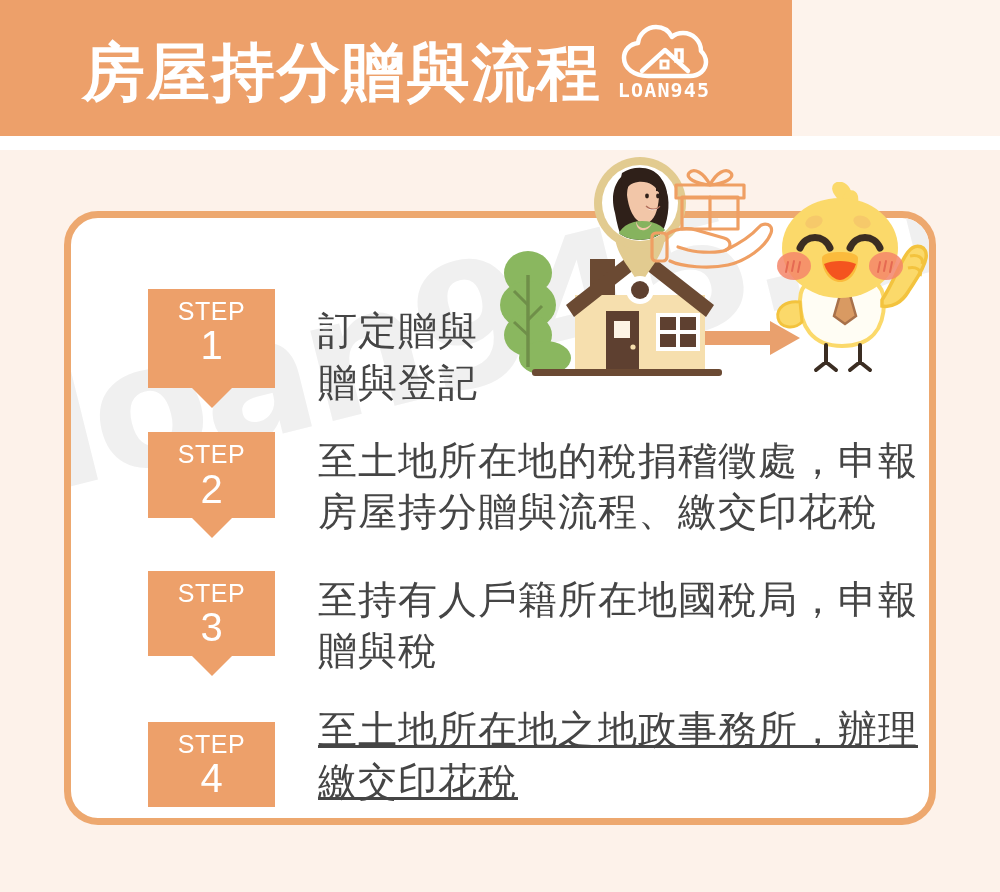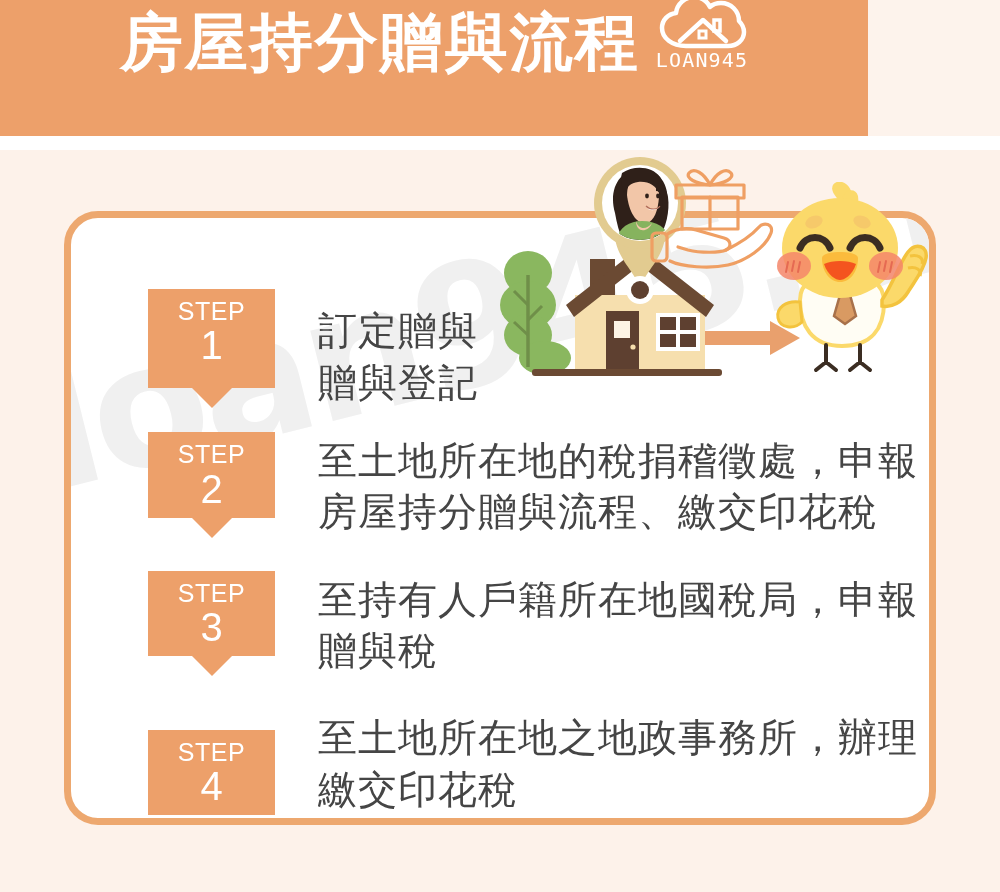--- a/index.html
+++ b/index.html
@@ -14,25 +14,25 @@
     height: 892px;
     overflow: hidden;
     background: #fdf3ec;
     font-family: "Liberation Sans", "DejaVu Sans", sans-serif;
   }
 
   
   .header-band {
     position: absolute;
     left: 0; top: 0;
-    width: 868px;
+    width: 792px;
     height: 136px;
     background: #eda06a;
     display: flex;
-    align-items: flex-start;
+    align-items: center;
     justify-content: center;
   }
   .header-inner {
     display: flex;
     align-items: flex-end;
     gap: 16px;
     transform: translateY(-2px);
   }
   .header-title {
     color: #ffffff;
@@ -46,21 +46,21 @@
   .brand-logo {
     display: flex;
     flex-direction: column;
     align-items: center;
     transform: translateY(-4px);
   }
   .brand-mark { width: 92px; height: 56px; display: block; }
   .brand-word {
     color: #ffffff;
     font-size: 20px;
-    font-weight: normal;
+    font-weight: bold;
     letter-spacing: 1.2px;
     line-height: 1;
     margin-top: 0;
     font-family: "DejaVu Sans Mono", "Liberation Mono", monospace;
   }
 
   
   .gap-strip {
     position: absolute;
     left: 0; top: 136px;
@@ -171,21 +171,21 @@
 
   
   .row-1 { margin-bottom: 24px; }
   .row-2 { margin-bottom: 24px; }
   .row-3 { margin-bottom: 24px; }
 
   .row-1 .step-badge { padding-bottom: 22px; }
   .row-1 .step-text  { margin-top: 6px; }
   .row-2 .step-text  { margin-top: 0px; }
   .row-3 .step-text  { margin-top: 12px; }
-  .row-4 .step-text  { margin-top: 12px; }
+  .row-4 .step-text  { margin-top: 4px; text-decoration: underline; }
 
   
   .illus {
     position: absolute;
     left: 470px;
     top: 155px;
     width: 480px;
     height: 235px;
     pointer-events: none;
   }

